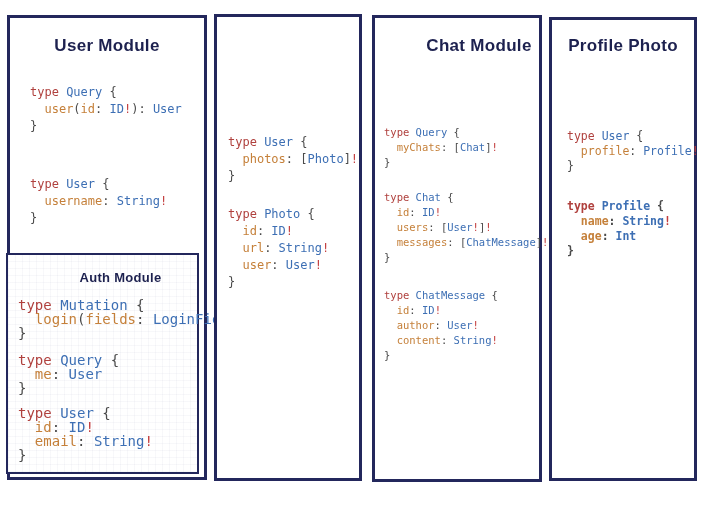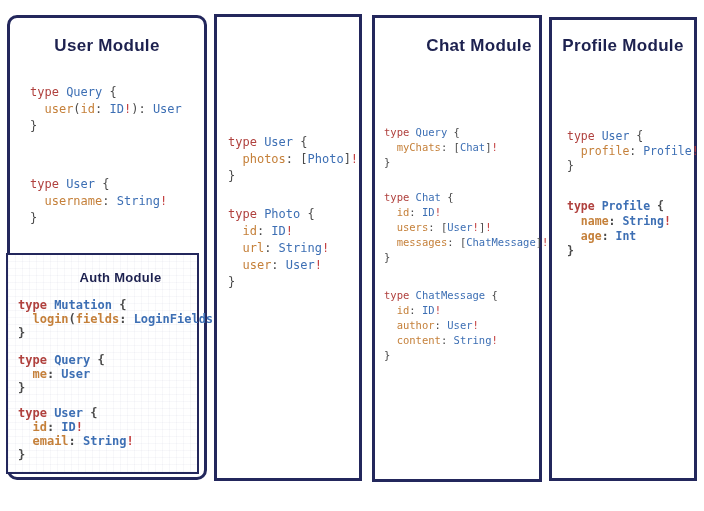--- a/index.html
+++ b/index.html
@@ -13,21 +13,21 @@
     position: relative;
     overflow: hidden;
     font-family: "Liberation Sans", sans-serif;
   }
   .panel {
     position: absolute;
     box-sizing: border-box;
     border: 3px solid var(--border, #23275c);
     background: #ffffff;
   }
-  #panel-user    { left: 7px;   top: 15px; width: 200px; height: 465px; border-radius: 10px; }
+  #panel-user    { left: 7px;   top: 15px; width: 200px; height: 465px; }
   #panel-gallery { left: 214px; top: 14px; width: 148px; height: 467px; }
   #panel-chat    { left: 372px; top: 15px; width: 170px; height: 467px; padding-left: 44px; }
   #panel-profile { left: 549px; top: 17px; width: 148px; height: 464px; }
 
   .module-title {
     text-align: center;
     font-weight: bold;
     color: var(--title, #1d214f);
     font-size: 17px;
     letter-spacing: 0.3px;
@@ -42,21 +42,21 @@
     white-space: pre;
     color: var(--punct, #4a4a4a);
   }
   .code-line { white-space: pre; }
 
   
   #panel-user .code    { font-size: 12px;  line-height: 17px; }
   #panel-gallery .code { font-size: 12px;  line-height: 17px; }
   #panel-chat .code    { font-size: 10.5px; line-height: 15px; }
   #panel-profile .code { font-size: 11.5px; line-height: 15px; }
-  #auth-box .code      { font-size: 12px;   line-height: 14px; font-weight: bold; }
+  #auth-box .code      { font-size: 14px;   line-height: 14px; }
 
   
   .ub1 { top: 66px;  left: 20px; }
   .ub2 { top: 158px; left: 20px; }
   .gb1 { top: 117px; left: 11px; }
   .gb2 { top: 189px; left: 11px; }
   .cb1 { top: 107px; left: 9px; }
   .cb2 { top: 172px; left: 9px; }
   .cb3 { top: 270px; left: 9px; }
   .pb1 { top: 109px; left: 15px; }
@@ -114,16 +114,16 @@
 </div>
 
 <div class="panel" id="panel-chat">
   <div class="module-title">Chat Module</div>
   <div class="code cb1"><div class="code-line"><span class="tk-keyword">type </span><span class="tk-type">Query </span><span class="tk-punct">{</span></div><div class="code-line"><span class="tk-plain">  </span><span class="tk-field">myChats</span><span class="tk-punct">: </span><span class="tk-punct">[</span><span class="tk-type">Chat</span><span class="tk-punct">]</span><span class="tk-bang">!</span></div><div class="code-line"><span class="tk-punct">}</span></div></div>
   <div class="code cb2"><div class="code-line"><span class="tk-keyword">type </span><span class="tk-type">Chat </span><span class="tk-punct">{</span></div><div class="code-line"><span class="tk-plain">  </span><span class="tk-field">id</span><span class="tk-punct">: </span><span class="tk-type">ID</span><span class="tk-bang">!</span></div><div class="code-line"><span class="tk-plain">  </span><span class="tk-field">users</span><span class="tk-punct">: </span><span class="tk-punct">[</span><span class="tk-type">User</span><span class="tk-bang">!</span><span class="tk-punct">]</span><span class="tk-bang">!</span></div><div class="code-line"><span class="tk-plain">  </span><span class="tk-field">messages</span><span class="tk-punct">: </span><span class="tk-punct">[</span><span class="tk-type">ChatMessage</span><span class="tk-punct">]</span><span class="tk-bang">!</span></div><div class="code-line"><span class="tk-punct">}</span></div></div>
   <div class="code cb3"><div class="code-line"><span class="tk-keyword">type </span><span class="tk-type">ChatMessage </span><span class="tk-punct">{</span></div><div class="code-line"><span class="tk-plain">  </span><span class="tk-field">id</span><span class="tk-punct">: </span><span class="tk-type">ID</span><span class="tk-bang">!</span></div><div class="code-line"><span class="tk-plain">  </span><span class="tk-field">author</span><span class="tk-punct">: </span><span class="tk-type">User</span><span class="tk-bang">!</span></div><div class="code-line"><span class="tk-plain">  </span><span class="tk-field">content</span><span class="tk-punct">: </span><span class="tk-type">String</span><span class="tk-bang">!</span></div><div class="code-line"><span class="tk-punct">}</span></div></div>
 </div>
 
 <div class="panel" id="panel-profile">
-  <div class="module-title">Profile Module</div>
+  <div class="module-title">Profile Photo</div>
   <div class="code pb1"><div class="code-line"><span class="tk-keyword">type </span><span class="tk-type">User </span><span class="tk-punct">{</span></div><div class="code-line"><span class="tk-plain">  </span><span class="tk-field">profile</span><span class="tk-punct">: </span><span class="tk-type">Profile</span><span class="tk-bang">!</span></div><div class="code-line"><span class="tk-punct">}</span></div></div>
   <div class="code pb2"><div class="code-line"><span class="tk-keyword">type </span><span class="tk-type">Profile </span><span class="tk-punct">{</span></div><div class="code-line"><span class="tk-plain">  </span><span class="tk-field">name</span><span class="tk-punct">: </span><span class="tk-type">String</span><span class="tk-bang">!</span></div><div class="code-line"><span class="tk-plain">  </span><span class="tk-field">age</span><span class="tk-punct">: </span><span class="tk-type">Int</span></div><div class="code-line"><span class="tk-punct">}</span></div></div>
 </div>
 
 </body></html>

